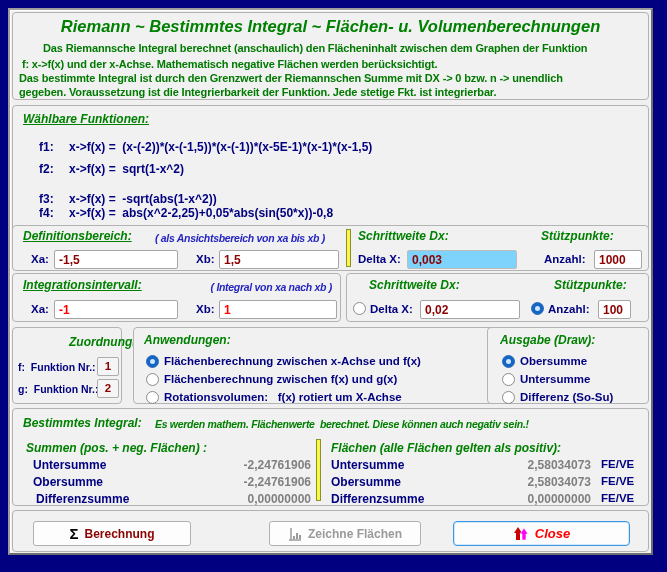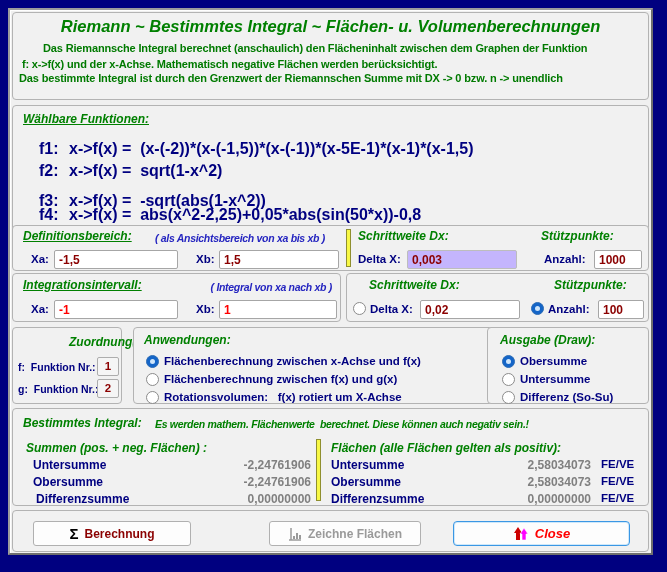--- a/index.html
+++ b/index.html
@@ -28,31 +28,31 @@
   .title {
     position:absolute; left:0; right:0; top:4px; text-align:center;
     color:#008000; font-size:16.5px; font-weight:bold; font-style:italic;
     white-space:nowrap;
   }
   .desc-line {
     position:absolute; left:6px; right:2px;
     color:#007a00; font-weight:bold; font-size:11px; letter-spacing:-0.15px;
     white-space:pre; overflow:hidden;
   }
-  .fn-row { position:absolute; left:26px; color:#000080; font-weight:bold; font-size:16px; white-space:pre; }
+  .fn-row { position:absolute; left:26px; color:#000080; font-weight:bold; font-size:12px; white-space:pre; }
   .fn-label { display:inline-block; width:30px; }
   .inp {
     position:absolute; height:19px; background:#ffffff;
     border:1px solid #a6a6a6; border-radius:2px;
     font-family:"Liberation Sans","DejaVu Sans",sans-serif;
     font-weight:bold; font-size:12px; padding:0 4px; outline:none;
   }
   .val-darkred { color:#8b0000; }
   .val-red { color:#ff0000; }
-  .field-disabled { background:#c4b5fd; border-color:#bdbdbd; }
+  .field-disabled { background:#7dd3fc; border-color:#bdbdbd; }
   .ydiv {
     position:absolute; width:5px;
     background:#f8f845; border:1px solid #8f8f2f;
   }
   .radio {
     position:absolute; width:13px; height:13px; border-radius:50%;
     background:#ffffff; border:1px solid #8b8b8b; cursor:pointer;
   }
   .radio.checked { border-color:#2e6db5; background:#1465c8; }
   .radio.checked::after {
@@ -88,20 +88,21 @@
 </head>
 <body>
 
 <div class="window">
 
   <div class="gbox" style="left:2px; top:2px; width:637px; height:88px;">
     <div class="title">Riemann ~ Bestimmtes Integral ~ Flächen- u. Volumenberechnungen</div>
     <div class="desc-line" style="top:29px;margin-left:24px;">Das Riemannsche Integral berechnet (anschaulich) den Flächeninhalt zwischen dem Graphen der Funktion</div>
     <div class="desc-line" style="top:45px;"> f: x-&gt;f(x) und der x-Achse. Mathematisch negative Flächen werden berücksichtigt.</div>
     <div class="desc-line" style="top:59px;">Das bestimmte Integral ist durch den Grenzwert der Riemannschen Summe mit DX -&gt; 0 bzw. n -&gt; unendlich</div>
+    <div class="desc-line" style="top:73px;">gegeben. Voraussetzung ist die Integrierbarkeit der Funktion. Jede stetige Fkt. ist integrierbar.</div>
   </div>
 
   <div class="gbox" style="left:2px; top:95px; width:637px; height:146px;">
     <div class="h-green u abs" style="left:10px; top:6px;">Wählbare Funktionen:</div>
     <div class="fn-row" style="top:34px;"><span class="fn-label">f1:</span><span>x-&gt;f(x) =  (x-(-2))*(x-(-1,5))*(x-(-1))*(x-5E-1)*(x-1)*(x-1,5)</span></div>
     <div class="fn-row" style="top:56px;"><span class="fn-label">f2:</span><span>x-&gt;f(x) =  sqrt(1-x^2)</span></div>
     <div class="fn-row" style="top:86px;"><span class="fn-label">f3:</span><span>x-&gt;f(x) =  -sqrt(abs(1-x^2))</span></div>
     <div class="fn-row" style="top:100px;"><span class="fn-label">f4:</span><span>x-&gt;f(x) =  abs(x^2-2,25)+0,05*abs(sin(50*x))-0,8</span></div>
   </div>
 
@@ -131,21 +132,21 @@
   </div>
 
   <div class="gbox" style="left:336px; top:263px; width:303px; height:49px;">
     <div class="h-green abs" style="left:22px; top:4px;">Schrittweite Dx:</div>
     <div class="h-green abs" style="left:207px; top:4px;">Stützpunkte:</div>
     <span class="radio" style="left:6px; top:28px;"></span>
     <span class="navy-lbl abs" style="left:23px; top:29px;">Delta X:</span>
     <input class="inp val-darkred" style="left: 73px; top: 26px; width: 100px;" value="0,02">
     <span class="radio checked" style="left:184px; top:28px;"></span>
     <span class="navy-lbl abs" style="left:201px; top:29px;">Anzahl:</span>
-    <input class="inp val-darkred" style="left: 251px; top: 26px; width: 46px;" value="100">
+    <input class="inp val-darkred" style="left: 251px; top: 26px; width: 33px;" value="100">
   </div>
 
   <div class="gbox" style="left:2px; top:317px; width:110px; height:77px;">
     <div class="h-green abs" style="left:8px; top:7px;margin-left:48px;">Zuordnung(en):</div>
     <span class="small-lbl abs" style="left:5px; top:33px;">f:  Funktion Nr.:</span>
     <div class="numbox" style="left:84px; top:29px;">1</div>
     <span class="small-lbl abs" style="left:5px; top:55px;">g:  Funktion Nr.:</span>
     <div class="numbox" style="left:84px; top:51px;">2</div>
   </div>
 

